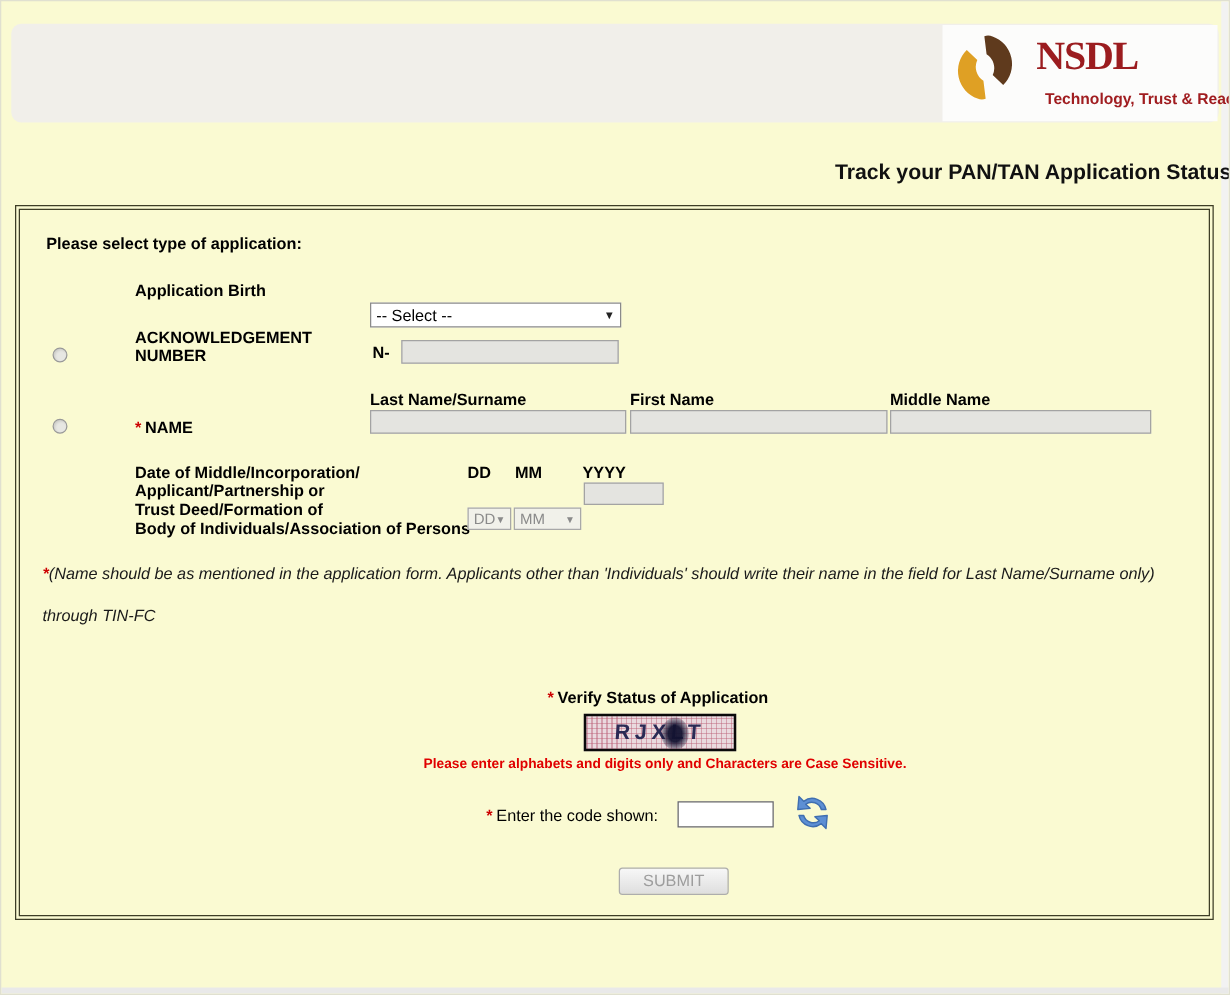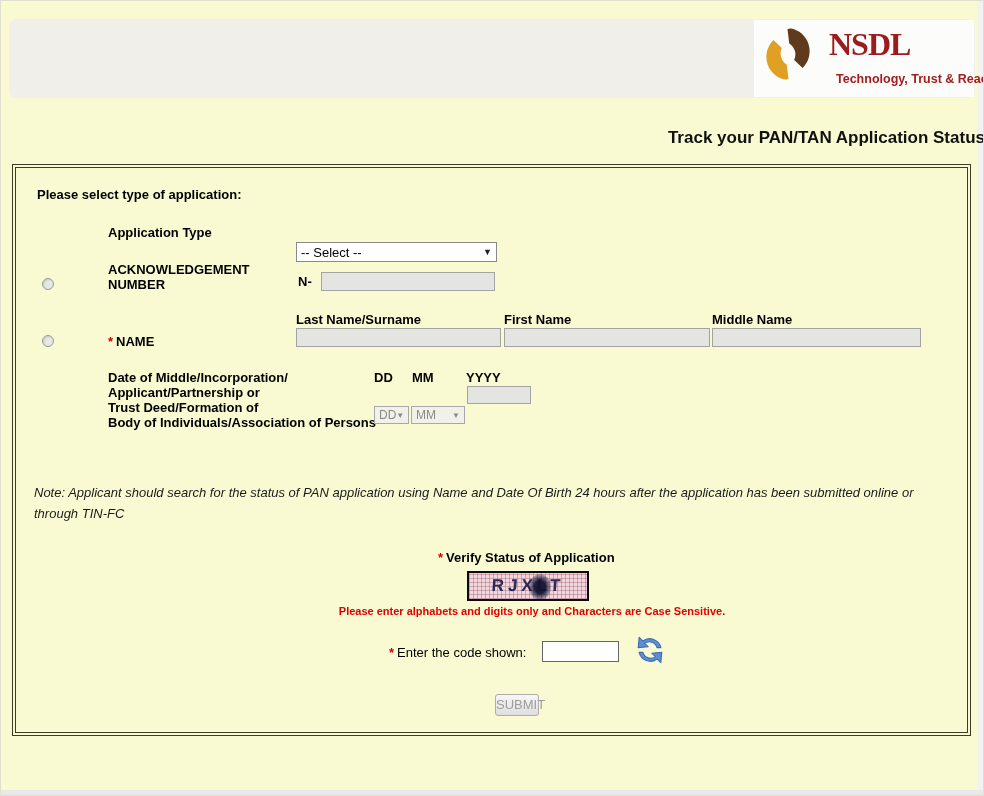--- a/index.html
+++ b/index.html
@@ -89,21 +89,21 @@
     position:absolute; left:320px; top:437px; width:392px; text-align:center;
     font-size:11px; font-weight:bold; color:#E00000;
   }
   .code-input {
     position:absolute; left:526px; top:473px; width:77px; height:21px;
     border:1px solid #666; background:#fff; font-size:13px; padding:0 3px;
   }
   .refresh-wrap { position:absolute; left:618px; top:466px; width:32px; height:32px; cursor:pointer; }
 
   .submit-btn {
-    position:absolute; left:479px; top:526px; width:44px; height:22px;
+    position:absolute; left:479px; top:526px; width:88px; height:22px;
     border:1px solid #ADADAD; border-radius:3px;
     background:linear-gradient(#F7F7F7, #DEDEDE);
     color:#9D9D9D; font-size:13px; text-align:center; line-height:20px;
   }
   .plain { font-weight:normal; }
 </style>
 </head>
 <body>
 
 <div class="page">
@@ -121,21 +121,21 @@
   </svg>
   <div class="brand-text">NSDL</div>
   <div class="brand-tagline">Technology, Trust &amp; Reach</div>
 
   <div class="page-title">Track your PAN/TAN Application Status</div>
 
   <div class="form-box">
 
     <div class="lbl" style="left:21px; top:19px;">Please select type of application:</div>
 
-    <div class="lbl" style="left:92px; top:57px;">Application Type</div>
+    <div class="lbl" style="left:92px; top:57px;">Application Birth</div>
     <div class="select-box" style="left:280px; top:54px; width:201px; height:20px;">
       <span>-- Select --</span>
       <span class="arrow">▼</span>
     </div>
 
     <div class="radio" style="left:26px; top:110px;"></div>
     <div class="lbl-lines" style="left:92px; top:94px;">
       <div>ACKNOWLEDGEMENT</div>
       <div>NUMBER</div>
     </div>
@@ -165,22 +165,24 @@
     <div class="select-box disabled" style="left:358px; top:218px; width:35px; height:18px; font-size:12px;">
       <span>DD</span>
       <span class="arrow" style="font-size:8px;">▼</span>
     </div>
     <div class="select-box disabled" style="left:395px; top:218px; width:54px; height:18px; font-size:12px;">
       <span>MM</span>
       <span class="arrow" style="font-size:8px;">▼</span>
     </div>
     <input class="txt-disabled" style="left: 451px; top: 218px; width: 64px; height: 18px;" value="">
 
+    <div class="note" style="left:18px; top:283px; width:920px;">
+      <span class="req" style="margin-right:0;">*</span><span>(Name should be as mentioned in the application form. Applicants other than 'Individuals' should write their name in the field for Last Name/Surname only)</span>
+    </div>
     <div class="note" style="left:18px; top:314px; width:935px; line-height:21px;">
-      <div>Note: Applicant should search for the status of PAN application using Name and Date Of Birth 24 hours after the application has been submitted online or</div>
       <div>through TIN-FC</div>
     </div>
 
     <div class="lbl" style="left:422px; top:382px;">
       <span class="req">*</span><span>Verify Status of Application</span>
     </div>
     <div class="captcha-box">
       <div class="captcha-text">RJXLT</div>
       <div class="captcha-blot"></div>
     </div>

